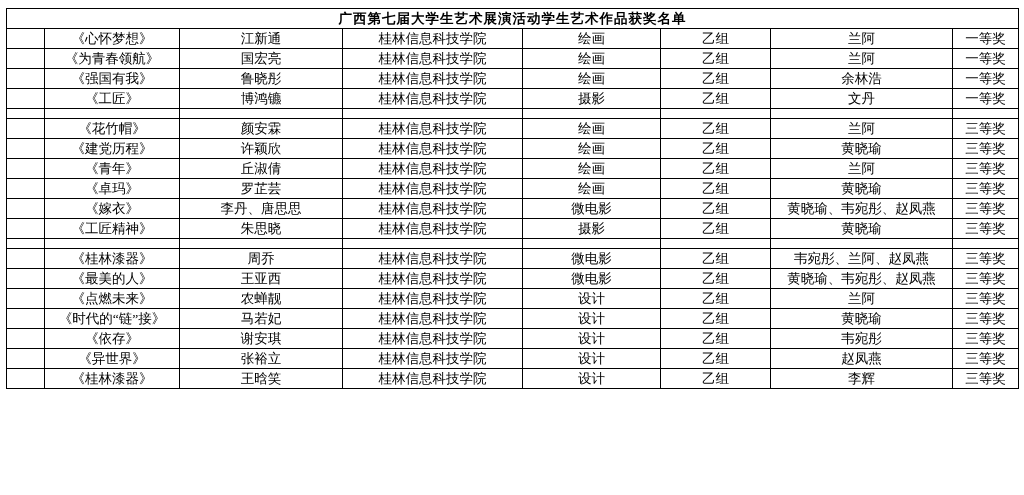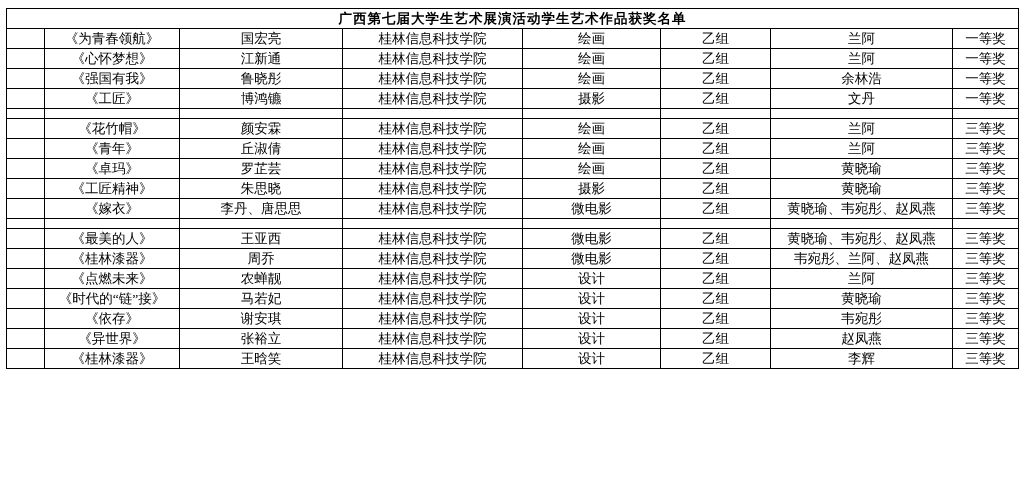--- a/index.html
+++ b/index.html
@@ -79,40 +79,40 @@
         <col class="c7">
     </colgroup>
     <tbody>
       <tr>
         <td class="title-cell" colspan="8">广西第七届大学生艺术展演活动学生艺术作品获奖名单</td>
       </tr>
     </tbody>
     <tbody id="rows-body">
         <tr>
           <td></td>
+          <td>《心怀梦想》</td>
+          <td>江新通</td>
+          <td>桂林信息科技学院</td>
+          <td>绘画</td>
+          <td>乙组</td>
+          <td>兰阿</td>
+          <td>一等奖</td>
+        </tr>
+        <tr>
+          <td></td>
           <td>《为青春领航》</td>
           <td>国宏亮</td>
           <td>桂林信息科技学院</td>
           <td>绘画</td>
           <td>乙组</td>
           <td>兰阿</td>
           <td>一等奖</td>
         </tr>
         <tr>
           <td></td>
-          <td>《心怀梦想》</td>
-          <td>江新通</td>
-          <td>桂林信息科技学院</td>
-          <td>绘画</td>
-          <td>乙组</td>
-          <td>兰阿</td>
-          <td>一等奖</td>
-        </tr>
-        <tr>
-          <td></td>
           <td>《强国有我》</td>
           <td>鲁晓彤</td>
           <td>桂林信息科技学院</td>
           <td>绘画</td>
           <td>乙组</td>
           <td>余林浩</td>
           <td>一等奖</td>
         </tr>
         <tr>
           <td></td>
@@ -139,86 +139,96 @@
           <td>《花竹帽》</td>
           <td>颜安霖</td>
           <td>桂林信息科技学院</td>
           <td>绘画</td>
           <td>乙组</td>
           <td>兰阿</td>
           <td>三等奖</td>
         </tr>
         <tr>
           <td></td>
+          <td>《建党历程》</td>
+          <td>许颖欣</td>
+          <td>桂林信息科技学院</td>
+          <td>绘画</td>
+          <td>乙组</td>
+          <td>黄晓瑜</td>
+          <td>三等奖</td>
+        </tr>
+        <tr>
+          <td></td>
           <td>《青年》</td>
           <td>丘淑倩</td>
           <td>桂林信息科技学院</td>
           <td>绘画</td>
           <td>乙组</td>
           <td>兰阿</td>
           <td>三等奖</td>
         </tr>
         <tr>
           <td></td>
           <td>《卓玛》</td>
           <td>罗芷芸</td>
           <td>桂林信息科技学院</td>
           <td>绘画</td>
           <td>乙组</td>
           <td>黄晓瑜</td>
           <td>三等奖</td>
         </tr>
         <tr>
           <td></td>
+          <td>《嫁衣》</td>
+          <td>李丹、唐思思</td>
+          <td>桂林信息科技学院</td>
+          <td>微电影</td>
+          <td>乙组</td>
+          <td>黄晓瑜、韦宛彤、赵凤燕</td>
+          <td>三等奖</td>
+        </tr>
+        <tr>
+          <td></td>
           <td>《工匠精神》</td>
           <td>朱思晓</td>
           <td>桂林信息科技学院</td>
           <td>摄影</td>
           <td>乙组</td>
           <td>黄晓瑜</td>
           <td>三等奖</td>
         </tr>
-        <tr>
-          <td></td>
-          <td>《嫁衣》</td>
-          <td>李丹、唐思思</td>
+        <tr class="spacer-row">
+          <td></td>
+          <td></td>
+          <td></td>
+          <td></td>
+          <td></td>
+          <td></td>
+          <td></td>
+          <td></td>
+        </tr>
+        <tr>
+          <td></td>
+          <td>《桂林漆器》</td>
+          <td>周乔</td>
           <td>桂林信息科技学院</td>
           <td>微电影</td>
           <td>乙组</td>
-          <td>黄晓瑜、韦宛彤、赵凤燕</td>
-          <td>三等奖</td>
-        </tr>
-        <tr class="spacer-row">
-          <td></td>
-          <td></td>
-          <td></td>
-          <td></td>
-          <td></td>
-          <td></td>
-          <td></td>
-          <td></td>
+          <td>韦宛彤、兰阿、赵凤燕</td>
+          <td>三等奖</td>
         </tr>
         <tr>
           <td></td>
           <td>《最美的人》</td>
           <td>王亚西</td>
           <td>桂林信息科技学院</td>
           <td>微电影</td>
           <td>乙组</td>
           <td>黄晓瑜、韦宛彤、赵凤燕</td>
-          <td>三等奖</td>
-        </tr>
-        <tr>
-          <td></td>
-          <td>《桂林漆器》</td>
-          <td>周乔</td>
-          <td>桂林信息科技学院</td>
-          <td>微电影</td>
-          <td>乙组</td>
-          <td>韦宛彤、兰阿、赵凤燕</td>
           <td>三等奖</td>
         </tr>
         <tr>
           <td></td>
           <td>《点燃未来》</td>
           <td>农蝉靓</td>
           <td>桂林信息科技学院</td>
           <td>设计</td>
           <td>乙组</td>
           <td>兰阿</td>

